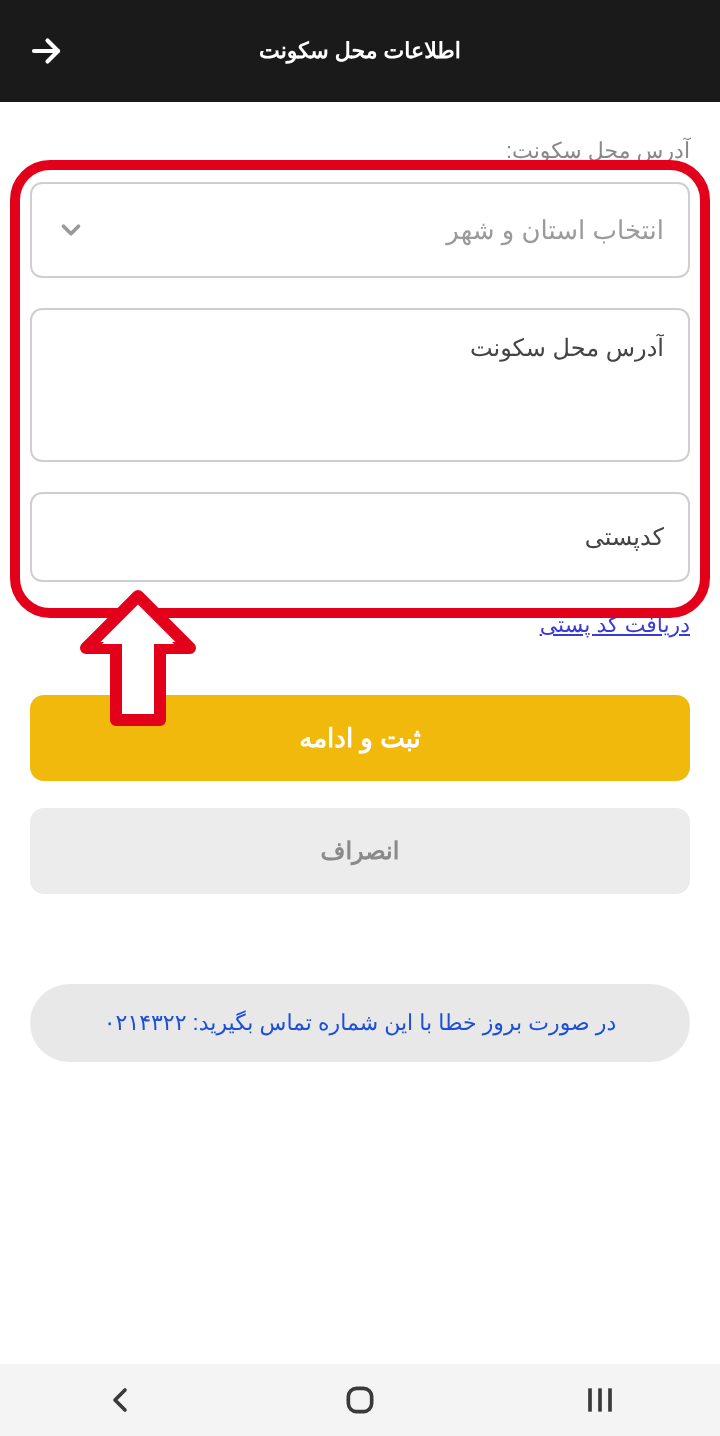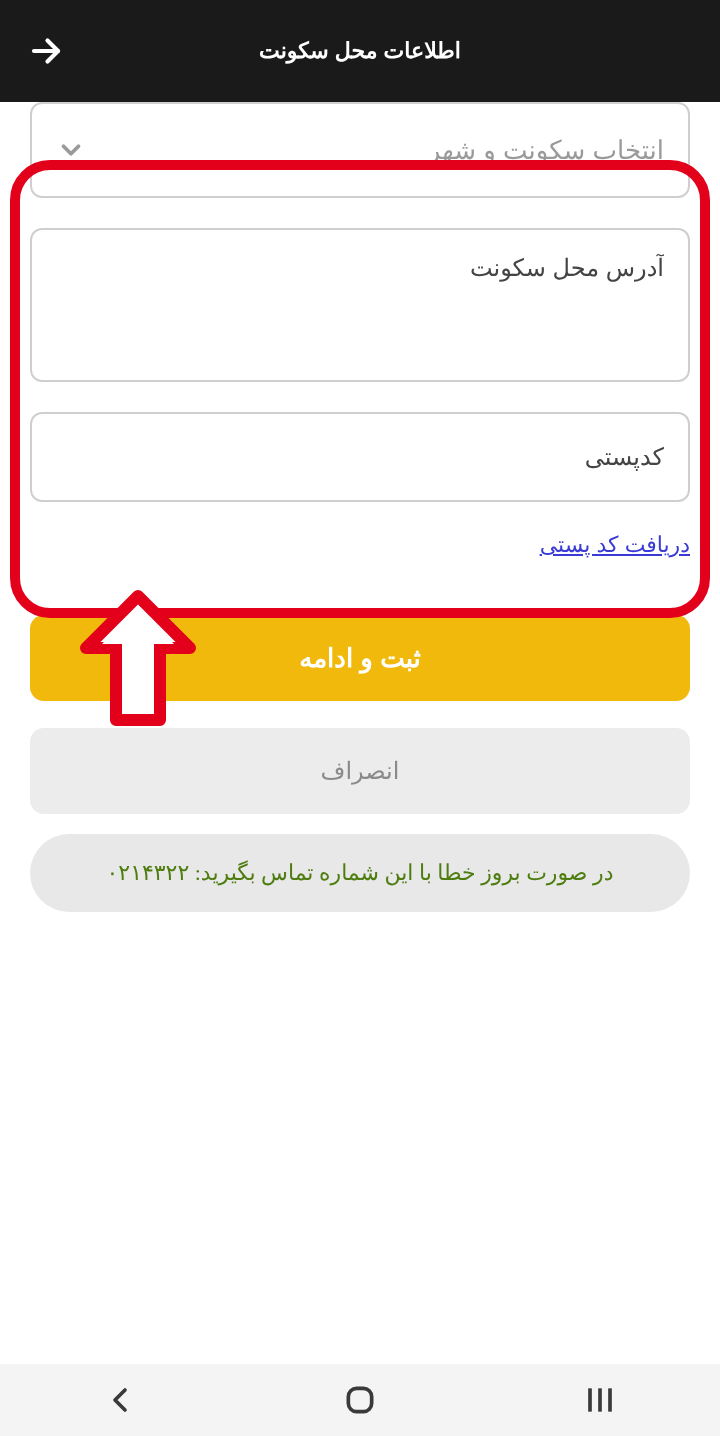--- a/index.html
+++ b/index.html
@@ -29,23 +29,23 @@
   .textarea-field textarea::placeholder { color: #444; }
 
   .input-field { height: 90px; padding: 0 24px; display: flex; align-items: center; }
   .input-field input { width: 100%; border: none; outline: none; font-size: 24px; color: #333; font-family: inherit; text-align: right; direction: rtl; }
   .input-field input::placeholder { color: #444; }
 
   .link { display: block; text-align: right; color: #3a3ad6; font-size: 22px; text-decoration: underline; margin: 8px 0 50px 0; }
 
   .btn { width: 100%; height: 86px; border-radius: 14px; border: none; font-size: 26px; font-weight: 700; font-family: inherit; cursor: pointer; margin-bottom: 20px; margin-top: 7px; }
   .btn-primary { background: #f0b90b; color: #ffffff; }
-  .btn-secondary { background: #ececec; color: #8a8a8a; font-weight: 400; font-size: 24px; }
+  .btn-secondary { background: #ececec; color: #8a8a8a; font-weight: 700; font-size: 24px; }
 
-  .help-box { width: 100%; background: #e8e8e8; color: #4d7c0f; font-size: 22px; text-align: center; padding: 26px 20px; border-radius: 50px; direction: rtl; font-family: Liberation Serif, serif; }
+  .help-box { width: 100%; background: #e8e8e8; color: #1d4ed8; font-size: 22px; text-align: center; padding: 26px 20px; border-radius: 50px; margin-top: 70px; direction: rtl; }
 
   
   .navbar { position: absolute; bottom: 0; left: 0; right: 0; height: 72px; background: #f4f4f4; display: flex; align-items: center; justify-content: space-around; }
   .nav-item { width: 40px; height: 40px; display: flex; align-items: center; justify-content: center; color: #3a3a3a; }
 </style>
 </head>
 <body>
 
 <div class="screen">
 
@@ -54,23 +54,24 @@
     <span class="back-icon">
       <svg viewBox="0 0 24 24" fill="none" stroke="currentColor" stroke-width="2.8" stroke-linecap="round" stroke-linejoin="round">
           <line x1="4" y1="12" x2="20" y2="12"></line>
           <polyline points="13 5 20 12 13 19"></polyline>
         </svg>
     </span>
   </div>
 
   <div class="content">
 
+    <div class="section-label">آدرس محل سکونت:</div>
 
     <div class="field select-field">
-      <span class="select-placeholder">انتخاب سکونت و شهر</span>
+      <span class="select-placeholder">انتخاب استان و شهر</span>
       <span class="chevron">
         <svg viewBox="0 0 24 24" fill="none" stroke="currentColor" stroke-width="3" stroke-linecap="round" stroke-linejoin="round">
             <polyline points="6 9 12 15 18 9"></polyline>
           </svg>
       </span>
     </div>
 
     <div class="field textarea-field">
       <textarea placeholder="آدرس محل سکونت" style=""></textarea>
     </div>

